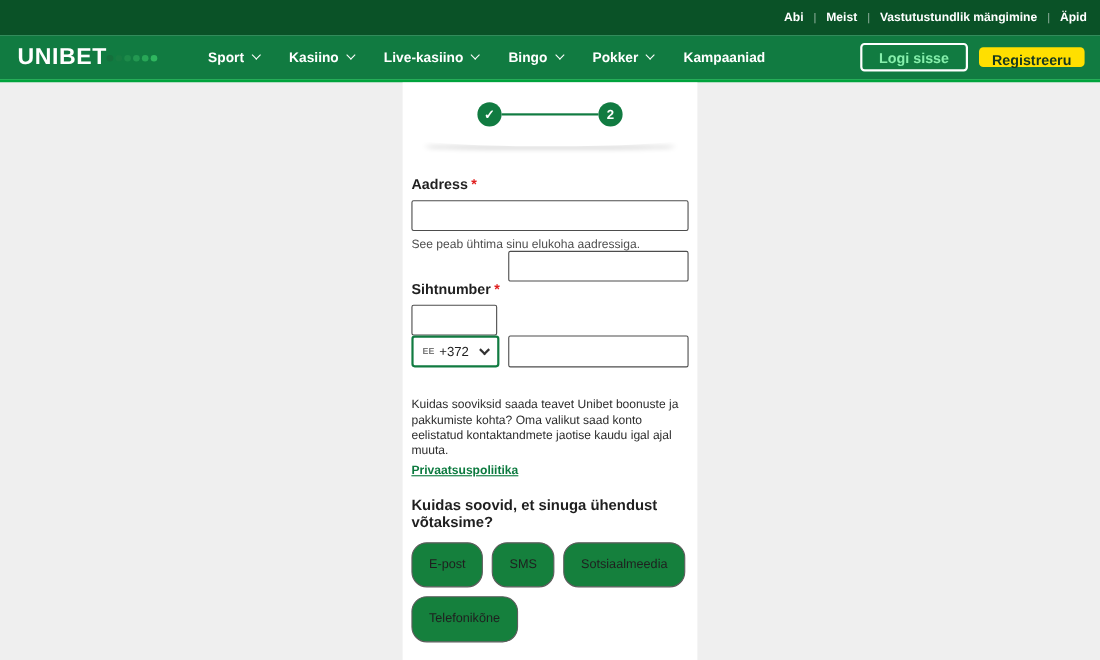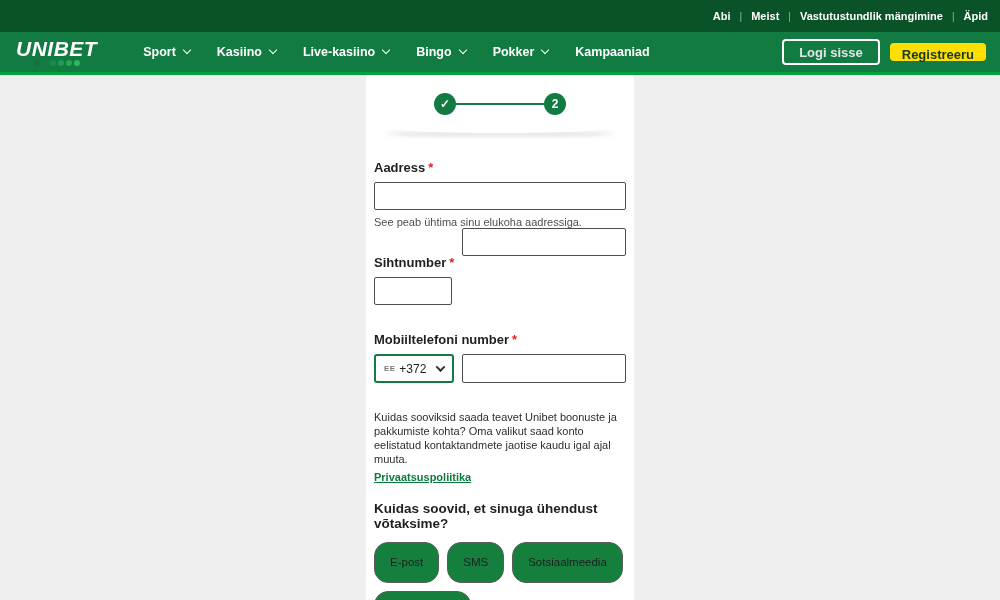--- a/index.html
+++ b/index.html
@@ -21,42 +21,42 @@
     color: #fff; font-size: 11px; font-weight: bold;
     text-decoration: none; cursor: pointer; line-height: 22px;
   }
   .topbar .sep { color: rgba(255,255,255,.55); font-size: 10px; }
 
   
   .navbar {
     height: 40px; background: #117b41;
     display: flex; align-items: center; padding: 0 14px;
   }
-  .logo { display: flex; flex-direction: column; align-items: center; cursor: pointer; margin-left: 2px; font-style: italic; }
+  .logo { display: flex; flex-direction: row; align-items: center; cursor: pointer; margin-left: 2px; }
   .logo-text { color: #fff; font-weight: bold; font-size: 21px; letter-spacing: .5px; line-height: 20px; }
   .logo-dots { display: flex; gap: 2px; margin-top: 1px; }
   .logo-dots i { width: 6px; height: 6px; border-radius: 50%; display: block; }
   .logo-dots i:nth-child(1){background:#15703c;} .logo-dots i:nth-child(2){background:#187c42;}
   .logo-dots i:nth-child(3){background:#1d8a49;} .logo-dots i:nth-child(4){background:#239851;}
   .logo-dots i:nth-child(5){background:#28a757;} .logo-dots i:nth-child(6){background:#2fb65f;}
 
   .nav-items { display: flex; align-items: center; gap: 27px; margin-left: 46px; }
   .nav-item {
     display: flex; align-items: center; gap: 8px;
     color: #fff; font-size: 12.5px; font-weight: bold; cursor: pointer; white-space: nowrap;
   }
   .chev {
     width: 6px; height: 6px;
     border-right: 1.5px solid #fff; border-bottom: 1.5px solid #fff;
     transform: rotate(45deg); margin-top: -4px; display: inline-block;
   }
   .nav-right { margin-left: auto; display: flex; gap: 10px; align-items: center; }
   .btn-login {
     background: transparent; border: 2px solid #fff; border-radius: 4px;
-    color: #e5e5e5; font-family: inherit; font-weight: bold; font-size: 13px;
+    color: #86efac; font-family: inherit; font-weight: bold; font-size: 13px;
     padding: 3px 15px; height: 26px; cursor: pointer;
   }
   .btn-register {
     background: #ffdf00; border: none; border-radius: 4px;
     color: #15381f; font-family: inherit; font-weight: bold; font-size: 13px;
     padding: 4px 12px; height: 18px; cursor: pointer;
   }
 
   .accent-line { height: 3px; background: #00a33c; }
 
@@ -214,23 +214,20 @@
           <span>Sihtnumber</span><span class="req">*</span>
         </label>
         <input class="text-input" type="text" value="" style="">
       </div>
       <div class="col-city">
         <input class="text-input" type="text" value="" style="">
       </div>
     </div>
 
     
-    <label class="field-label">
-      <span>Mobiiltelefoni number</span><span class="req">*</span>
-    </label>
     <div class="phone-row">
       <div class="cc-select">
         <span class="cc-code">EE</span>
         <span class="cc-dial">+372</span>
         <span class="cc-chev"></span>
       </div>
       <input class="text-input phone-input" type="text" value="" style="">
     </div>
 
     

